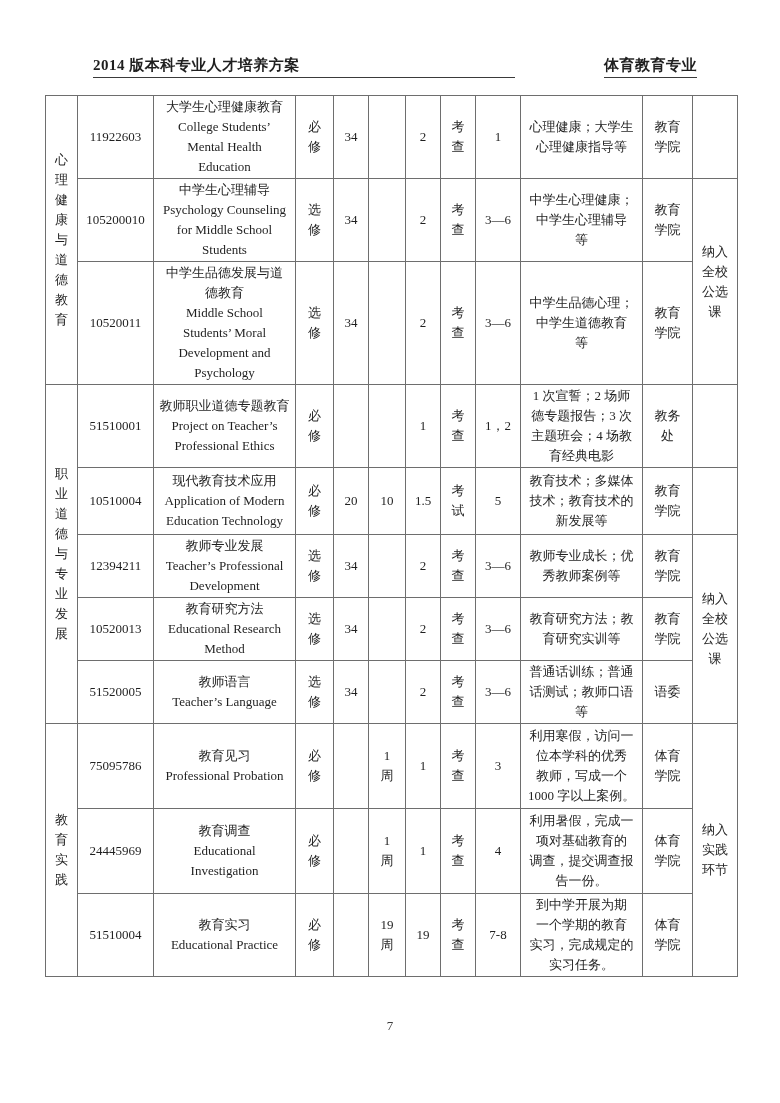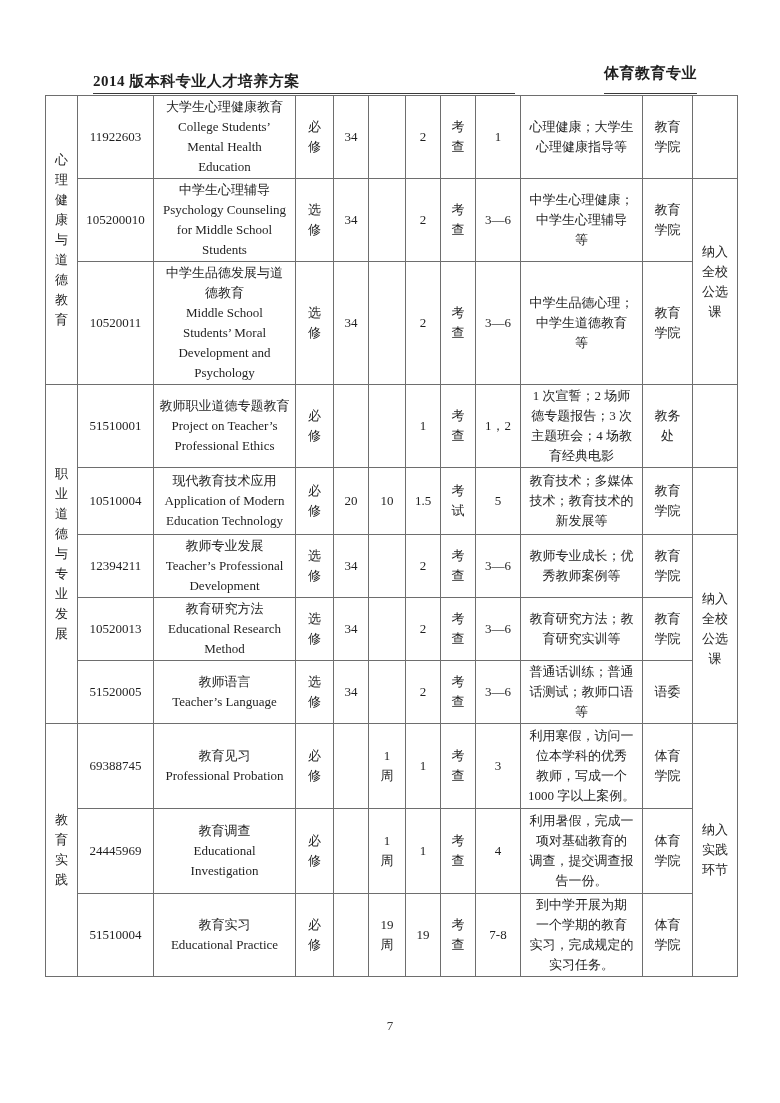--- a/index.html
+++ b/index.html
@@ -7,33 +7,33 @@
     position:relative;
     width:780px;height:1103px;
     background:#ffffff;
     font-family:"Liberation Serif","DejaVu Serif",serif;
     color:#1f1f1f;
     overflow:hidden;
   }
   
   .doc-header{
     position:absolute;
-    left:93px;top:64px;width:604px;
-    display:flex;justify-content:space-between;align-items:flex-end;
+    left:93px;top:56px;width:604px;
+    display:flex;justify-content:space-between;align-items:center;
     font-size:15px;font-weight:600;letter-spacing:.5px;
   }
   .doc-header .left{
     display:inline-block;width:422px;
     border-bottom:1.5px solid #3a3a3a;
     padding-bottom:2px;white-space:nowrap;
   }
   .doc-header .right{
     display:inline-block;
     border-bottom:1.5px solid #3a3a3a;
-    padding-bottom:10px;white-space:nowrap;font-family:Liberation Mono, monospace;
+    padding-bottom:2px;white-space:nowrap;font-family:Liberation Mono, monospace;
   }
   
   table.plan{
     position:absolute;left:45px;top:95px;
     width:692px;
     border-collapse:collapse;table-layout:fixed;
     font-size:13px;line-height:20px;
   }
   table.plan td{
     border:1px solid #6e6e6e;
@@ -263,21 +263,21 @@
 话测试；教师口语
 等</td>
         <td>语委</td>
       </tr>
 
       <tr class="h9">
         <td class="cat" rowspan="3">教
 育
 实
 践</td>
-        <td>69388745</td>
+        <td>75095786</td>
         <td>教育见习
 Professional Probation</td>
         <td>必
 修</td>
         <td></td>
         <td>1
 周</td>
         <td>1</td>
         <td>考
 查</td>

